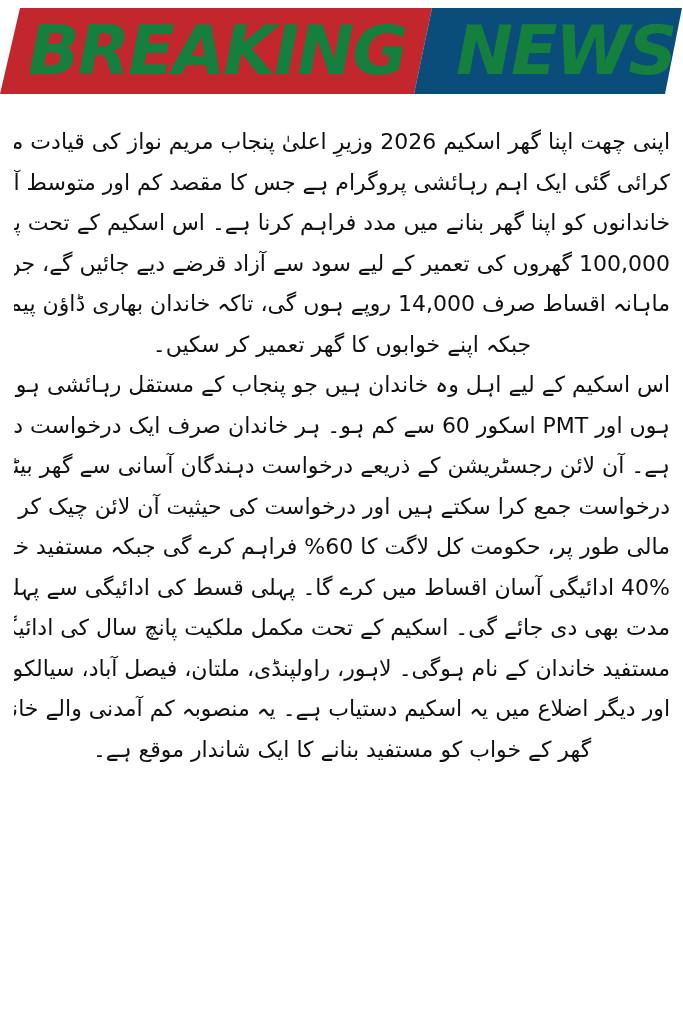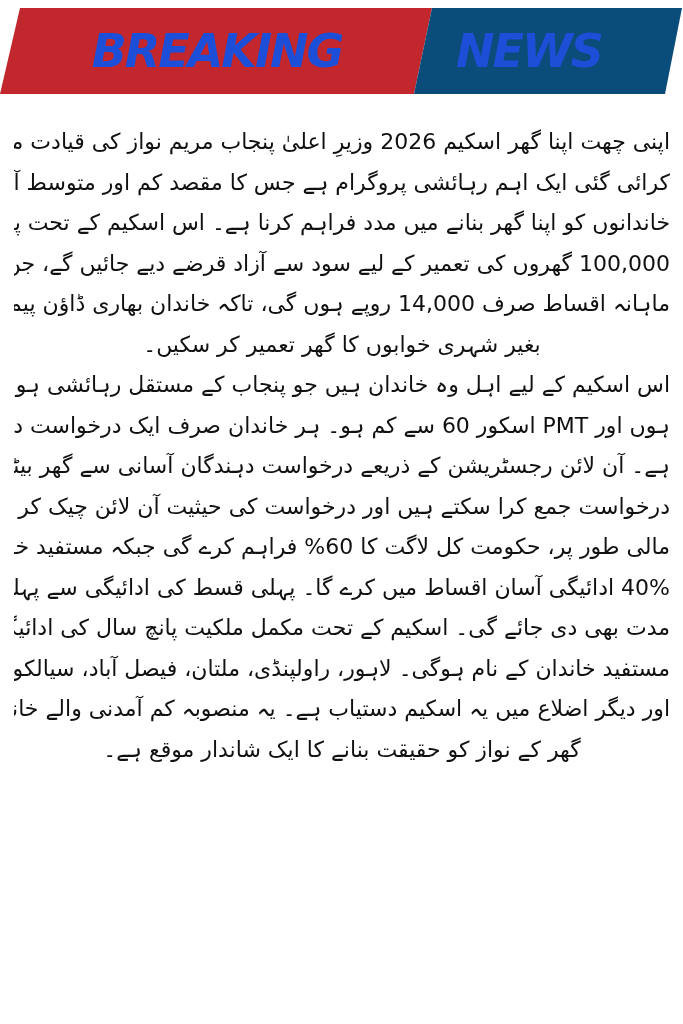--- a/index.html
+++ b/index.html
@@ -38,25 +38,25 @@
       width: 268px;
       height: 86px;
       background: #0b4d7a;
       clip-path: polygon(18px 0, 268px 0, 251px 86px, 0 86px);
     }
     .banner-word {
       position: absolute;
       top: 0;
       height: 82px;
       line-height: 86px;
-      color: #1d4ed8;
+      color: #15803d;
       font-family: "DejaVu Sans", sans-serif;
       font-weight: bold;
       font-style: italic;
-      font-size: 46px;
+      font-size: 68px;
       letter-spacing: -2px;
       white-space: nowrap;
     }
     .banner-word.breaking {
       left: 22px;
       width: 390px;
       text-align: center;
     }
     .banner-word.news {
       left: 456px;
@@ -101,29 +101,29 @@
   <div class="banner-word news">NEWS</div>
 </div>
 
 <div class="article">
   <p class="para">
     <span class="line">اپنی چھت اپنا گھر اسکیم 2026 وزیرِ اعلیٰ پنجاب مریم نواز کی قیادت میں متعارف</span>
     <span class="line">کرائی گئی ایک اہم رہائشی پروگرام ہے جس کا مقصد کم اور متوسط آمدنی والے</span>
     <span class="line">خاندانوں کو اپنا گھر بنانے میں مدد فراہم کرنا ہے۔ اس اسکیم کے تحت پنجاب بھر میں</span>
     <span class="line">100,000 گھروں کی تعمیر کے لیے سود سے آزاد قرضے دیے جائیں گے، جن کی</span>
     <span class="line">ماہانہ اقساط صرف 14,000 روپے ہوں گی، تاکہ خاندان بھاری ڈاؤن پیمنٹ کے</span>
-    <span class="line last">بغیر شہری خوابوں کا گھر تعمیر کر سکیں۔</span>
+    <span class="line last">جبکہ اپنے خوابوں کا گھر تعمیر کر سکیں۔</span>
   </p>
   <p class="para">
     <span class="line">اس اسکیم کے لیے اہل وہ خاندان ہیں جو پنجاب کے مستقل رہائشی ہوں، 1–5 مرلہ</span>
     <span class="line">ہوں اور PMT اسکور 60 سے کم ہو۔ ہر خاندان صرف ایک درخواست دے سکتا</span>
     <span class="line">ہے۔ آن لائن رجسٹریشن کے ذریعے درخواست دہندگان آسانی سے گھر بیٹھے اپنی</span>
     <span class="line last">درخواست جمع کرا سکتے ہیں اور درخواست کی حیثیت آن لائن چیک کر سکتے ہیں۔</span>
   </p>
   <p class="para">
     <span class="line">مالی طور پر، حکومت کل لاگت کا 60% فراہم کرے گی جبکہ مستفید خاندان صرف</span>
     <span class="line">40% ادائیگی آسان اقساط میں کرے گا۔ پہلی قسط کی ادائیگی سے پہلے 3 ماہ کی رعایتی</span>
     <span class="line">مدت بھی دی جائے گی۔ اسکیم کے تحت مکمل ملکیت پانچ سال کی ادائیگی کے بعد</span>
     <span class="line">مستفید خاندان کے نام ہوگی۔ لاہور، راولپنڈی، ملتان، فیصل آباد، سیالکوٹ، بہاولپور</span>
     <span class="line">اور دیگر اضلاع میں یہ اسکیم دستیاب ہے۔ یہ منصوبہ کم آمدنی والے خاندانوں کے لیے</span>
-    <span class="line last">گھر کے نواز کو حقیقت بنانے کا ایک شاندار موقع ہے۔</span>
+    <span class="line last">گھر کے خواب کو مستفید بنانے کا ایک شاندار موقع ہے۔</span>
   </p>
 </div>
 
 </body></html>

